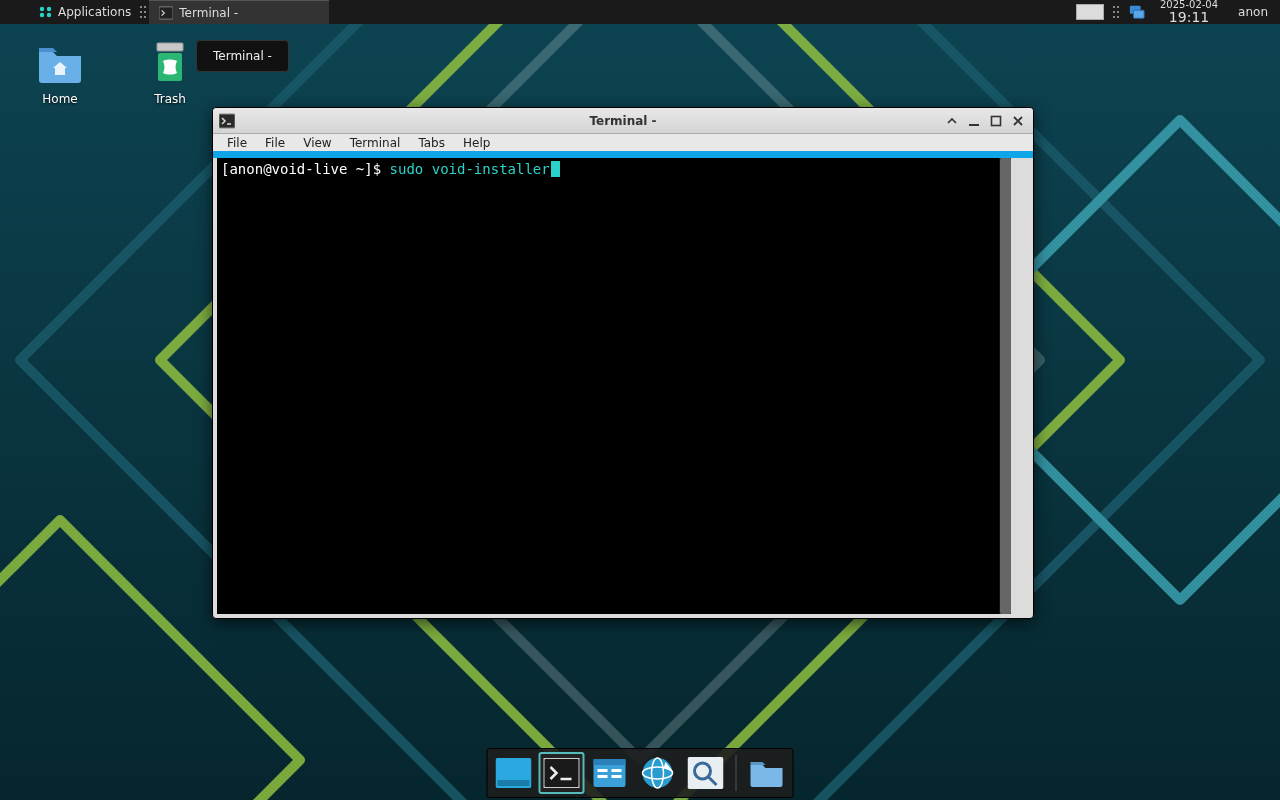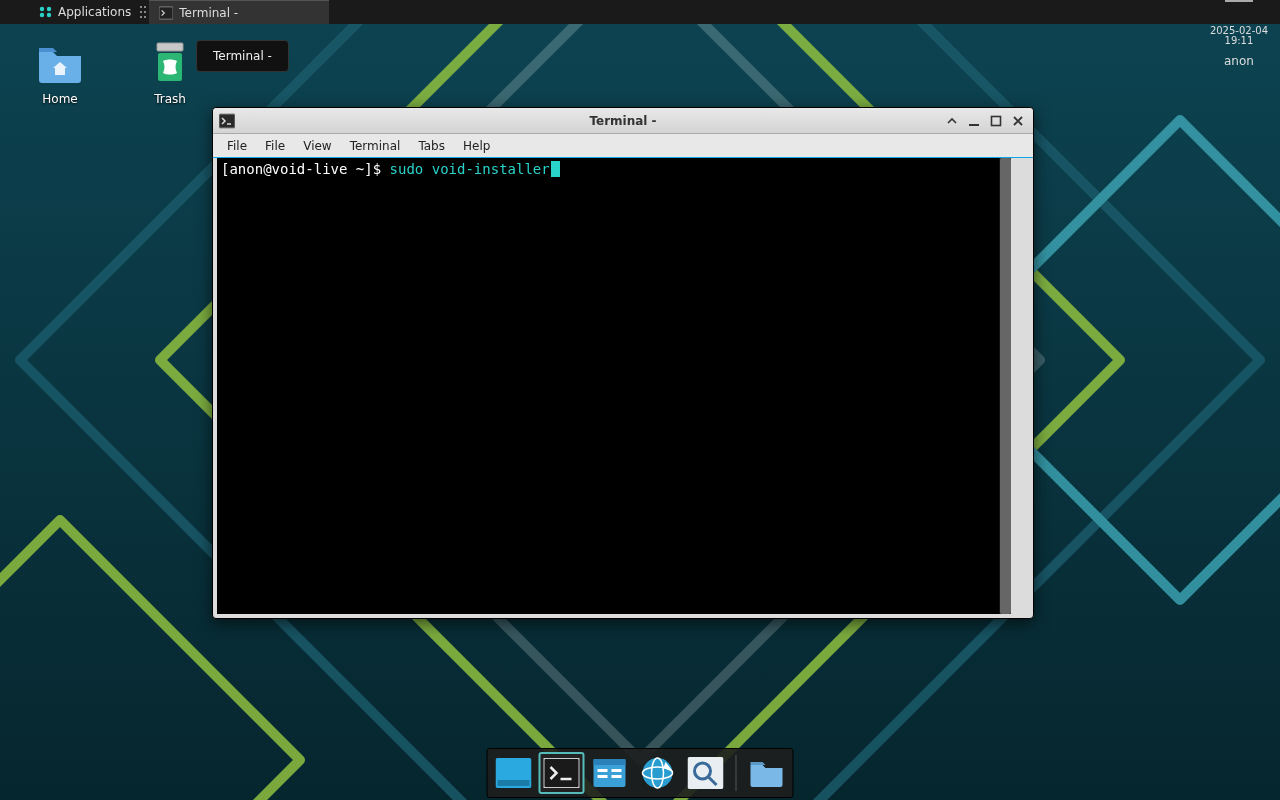--- a/index.html
+++ b/index.html
@@ -34,26 +34,26 @@
   }
   .taskbar-item {
     display:flex; align-items:center; gap:6px;
     background:#333; height:100%;
     padding: 0 10px; min-width:180px;
     border-top:1px solid #555;
     cursor:pointer;
   }
   .taskbar-item .term-ico { width:14px; height:14px; }
   .panel-spacer { flex:1; }
-  .tray { display:flex; align-items:center; height:100%; gap:8px; padding:0 6px;flex-direction:column;}
+  .tray { display:flex; align-items:center; height:100%; gap:8px; padding:0 6px;}
   .tray .rect-ind { width:28px; height:16px; border:1px solid #aaa; background:#dcdcdc; }
   .tray .net-ico { width:18px; height:16px; }
   .clock { text-align:center; line-height:1; font-size:10px; padding:0 6px;}
   .clock .date{font-size:10px;}
-  .clock .time{font-size:10px;}
+  .clock .time{font-size:14px;}
   .user { padding:0 6px; font-size:12px;}
 
   
   .desktop-icons {
     position:absolute; top:40px; left:20px;
     display:flex; flex-direction:row; gap:30px;
     z-index:2;
   }
   .dicon { width:80px; text-align:center; color:#fff; font-size:12px; cursor:pointer; text-shadow:0 1px 2px #000;}
   .dicon .glyph{ width:46px; height:46px; margin:0 auto 6px; display:flex; align-items:center; justify-content:center;}
@@ -82,21 +82,21 @@
     display:flex; align-items:center;
     border-bottom:1px solid #aaa;
     border-radius:4px 4px 0 0;
     position:relative;
   }
   .titlebar .tb-ico{ width:16px; height:16px; margin:0 6px; }
   .titlebar .title{ position:absolute; left:0; right:0; text-align:center; font-size:12px; color:#333; font-weight:bold; pointer-events:none;}
   .win-controls{ margin-left:auto; display:flex; gap:8px; padding:0 8px;}
   .win-controls span{ width:14px; height:14px; display:flex; align-items:center; justify-content:center; cursor:pointer; color:#333; font-size:13px; font-weight:bold;}
   .menubar {
-    height:24px; background:#e8e8e8; border-bottom:1px solid #0ea5e9;
+    height:24px; background:#e8e8e8; border-bottom:7px solid #0ea5e9;
     display:flex; align-items:center; gap:2px; padding:0 6px;
     font-size:12px; color:#222;
   }
   .menubar span{ padding:3px 8px; cursor:pointer; border-radius:3px;}
   .term-body {
     flex:1; margin:0 22px 4px 4px; background:#000; position:relative;
     display:flex;
   }
   .term-content{
     flex:1; padding:2px 4px;

